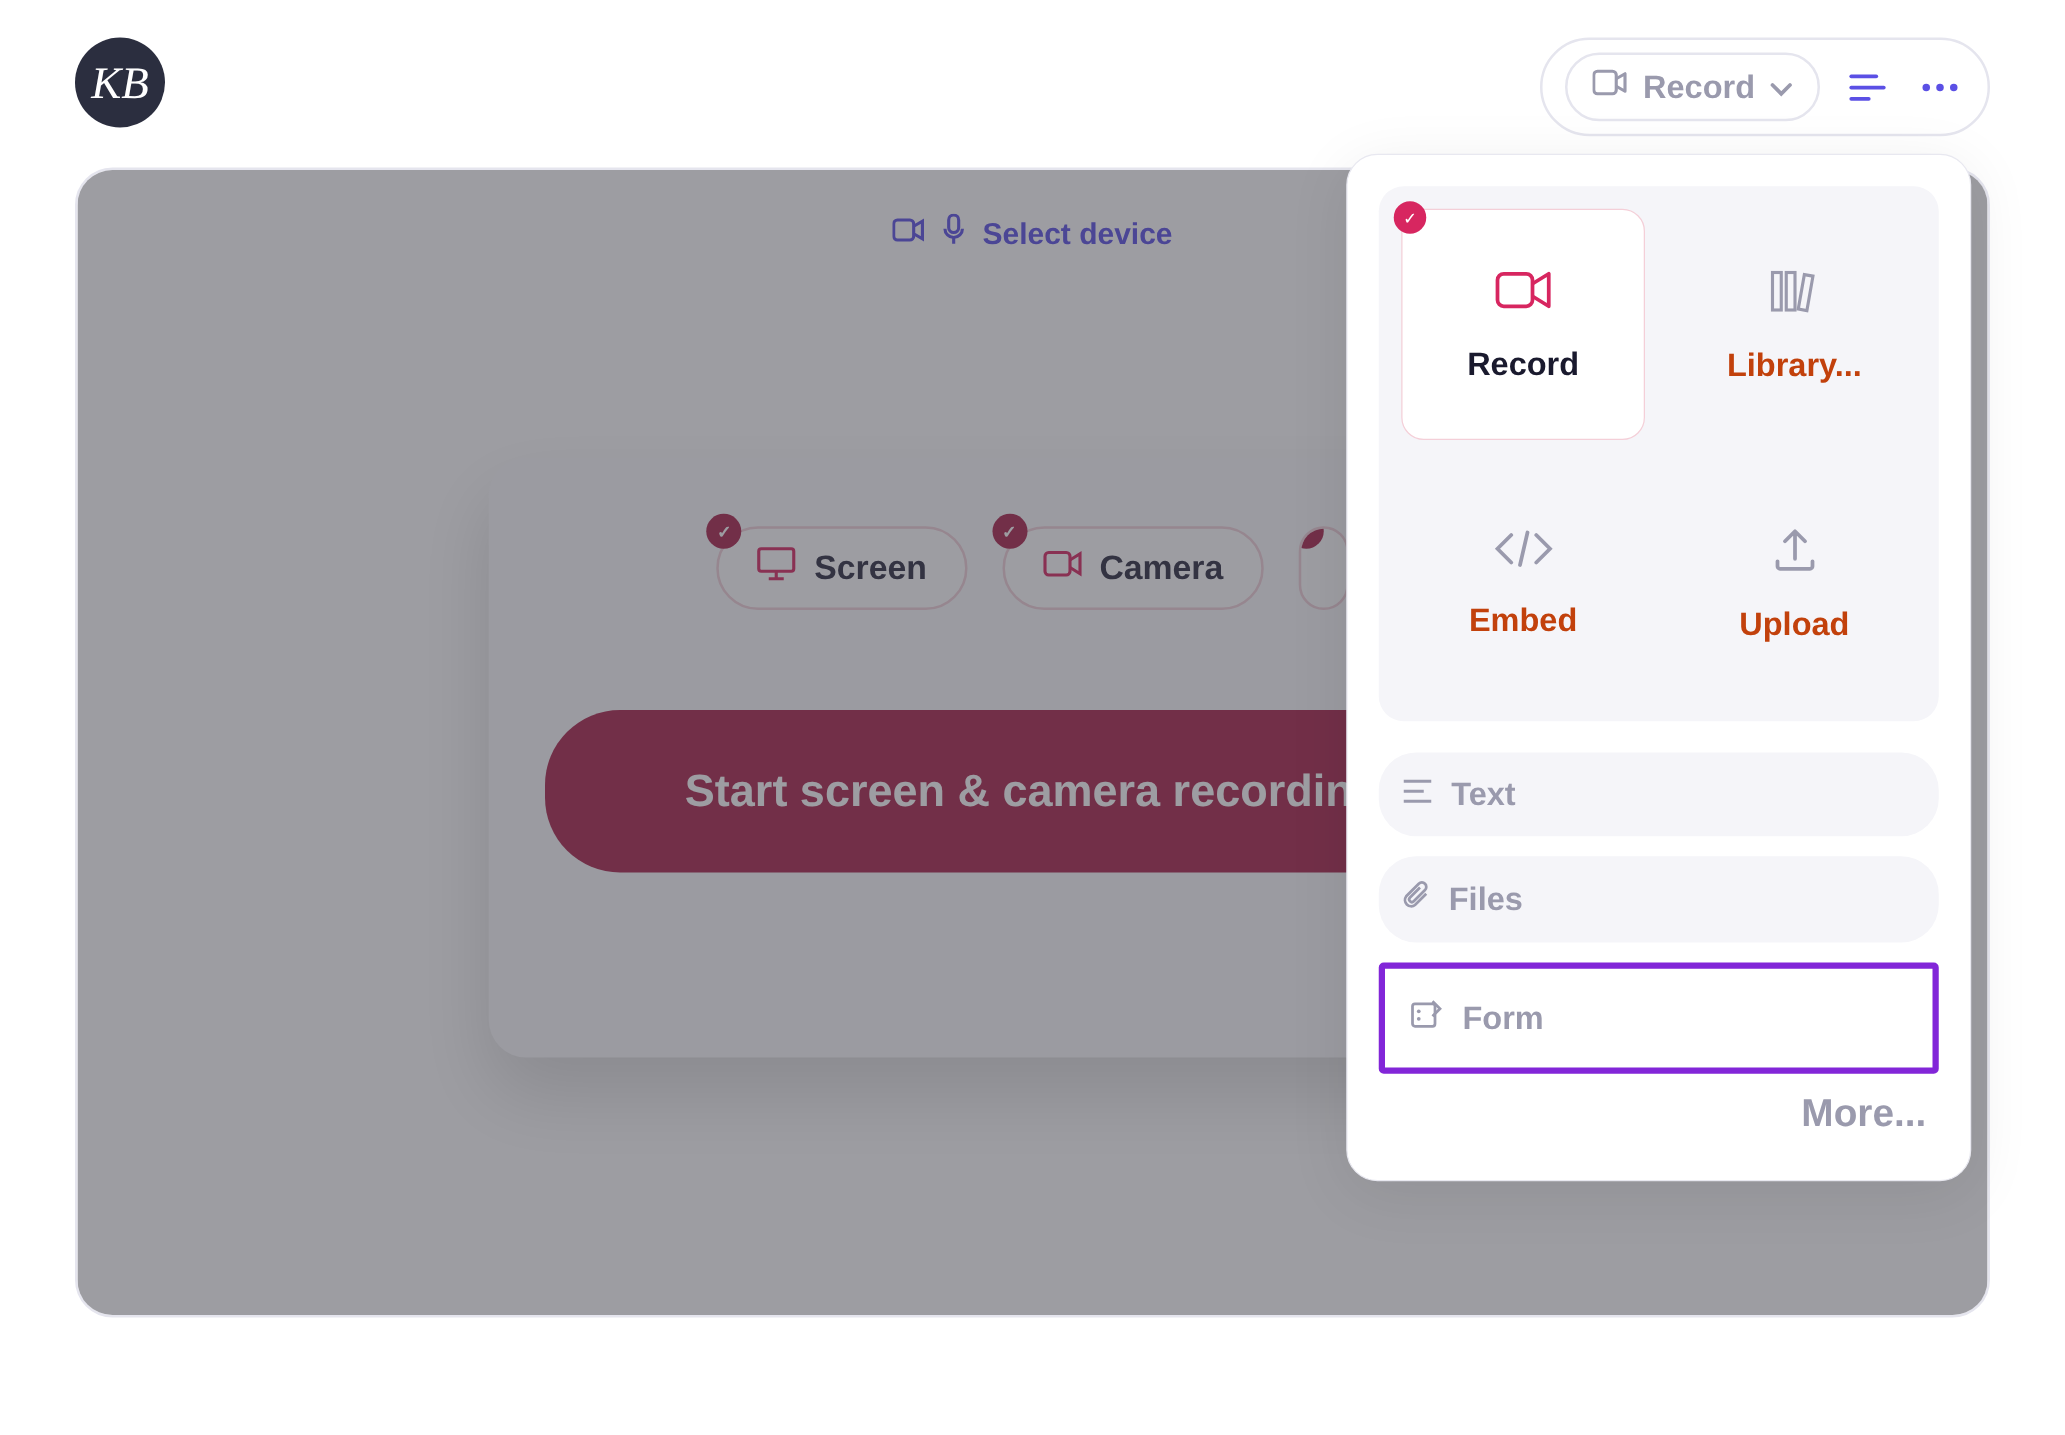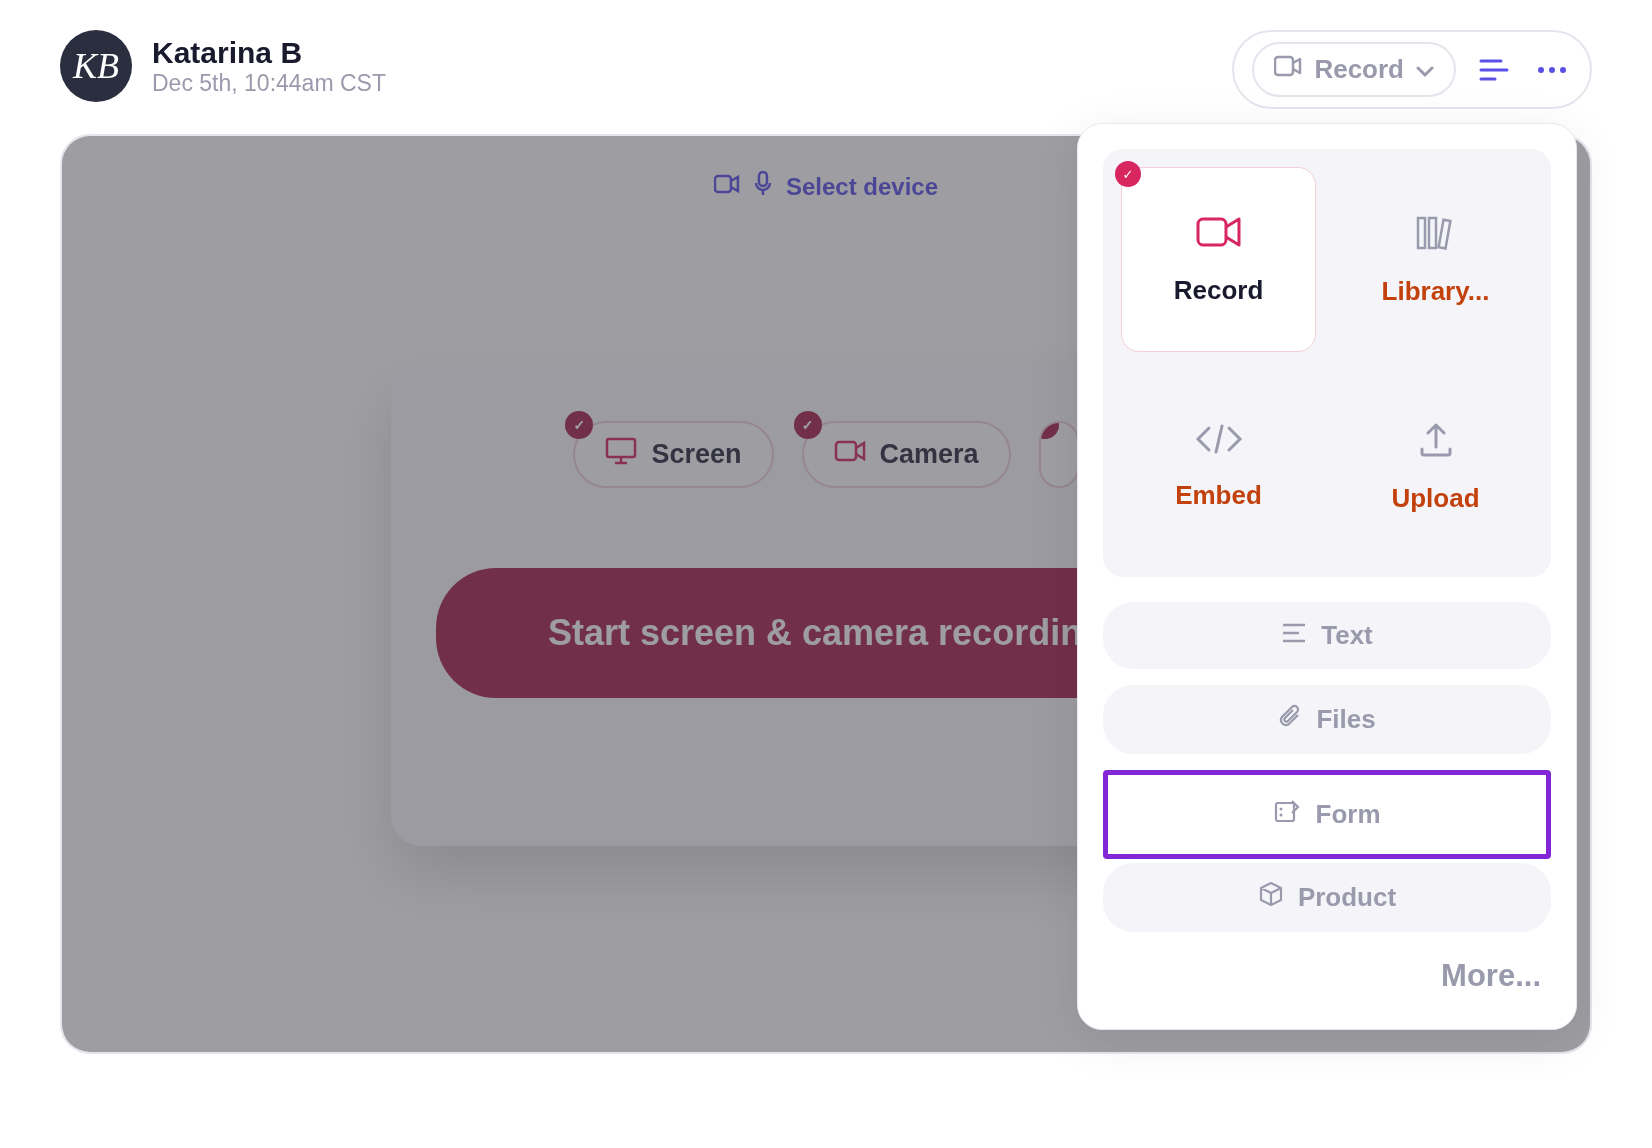--- a/index.html
+++ b/index.html
@@ -244,21 +244,20 @@
       width: 100%;
       background: #f5f5f9;
       border: none;
       border-radius: 30px;
       padding: 18px;
       font-size: 26px;
       font-weight: 600;
       color: #9a9aad;
       display: flex;
       align-items: center;
-      justify-content: center;
       gap: 14px;
       cursor: pointer;
       margin-bottom: 16px;
     }
     .highlight-wrap {
       border: 5px solid #8226d8;
       border-radius: 4px;
       padding: 6px 2px;
       margin-bottom: 4px;
     }
@@ -276,24 +275,20 @@
       padding: 10px;
     }
   </style>
 </head>
 <body>
 
 <div class="header">
   <div class="user-info">
     <div class="avatar">
       <span>KB</span>
-    </div>
-    <div class="user-text">
-      <div class="name">Katarina B</div>
-      <div class="timestamp">Dec 5th, 10:44am CST</div>
     </div>
   </div>
   <div class="header-controls">
     <button class="record-btn">
       <span>
         <svg width="28" height="24" viewBox="0 0 28 24" fill="none">
             <rect x="1" y="3" width="18" height="18" rx="3" stroke="#9a9aad" stroke-width="2.5"></rect>
             <path d="M19 9l7-4v14l-7-4" stroke="#9a9aad" stroke-width="2.5" stroke-linejoin="round"></path>
           </svg>
       </span>
@@ -439,24 +434,16 @@
             <rect x="2" y="4" width="18" height="18" rx="2" stroke="#9a9aad" stroke-width="2.2" fill="none"></rect>
             <circle cx="7" cy="10" r="1.5" fill="#9a9aad"></circle>
             <circle cx="7" cy="16" r="1.5" fill="#9a9aad"></circle>
             <path d="M18 2l6 6-6 6" stroke="#9a9aad" stroke-width="2.2" fill="none"></path>
           </svg>
       </span>
       <span>Form</span>
     </button>
   </div>
 
-  <button class="list-btn">
-    <span>
-      <svg width="26" height="26" viewBox="0 0 26 26">
-          <path d="M13 2l10 5v12l-10 5-10-5V7l10-5zM3 7l10 5 10-5M13 12v12" stroke="#9a9aad" stroke-width="2.2" fill="none" stroke-linejoin="round"></path>
-        </svg>
-    </span>
-    <span>Product</span>
-  </button>
 
 
   <div class="more-link">More...</div>
 </div>
 
 </body></html>

